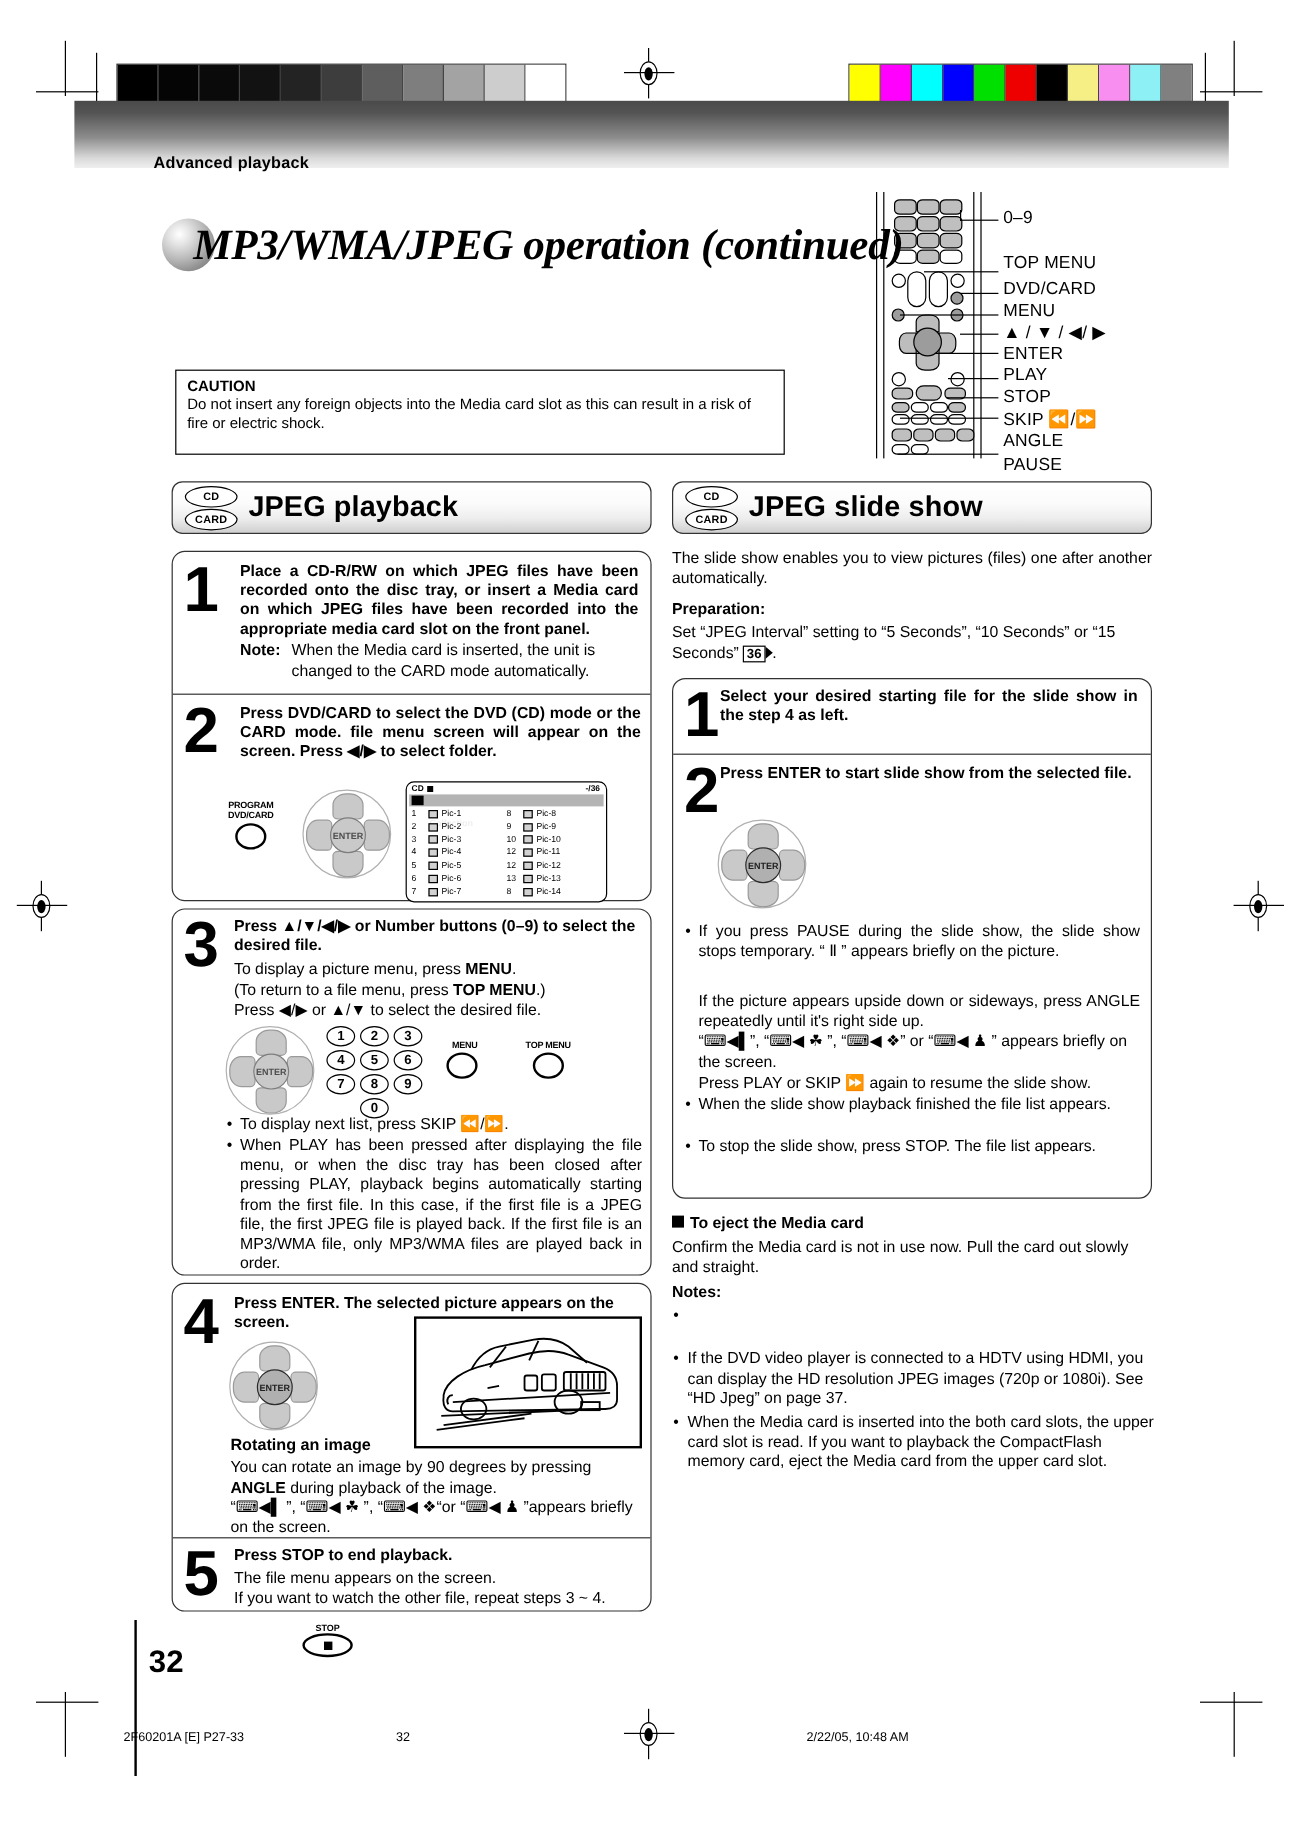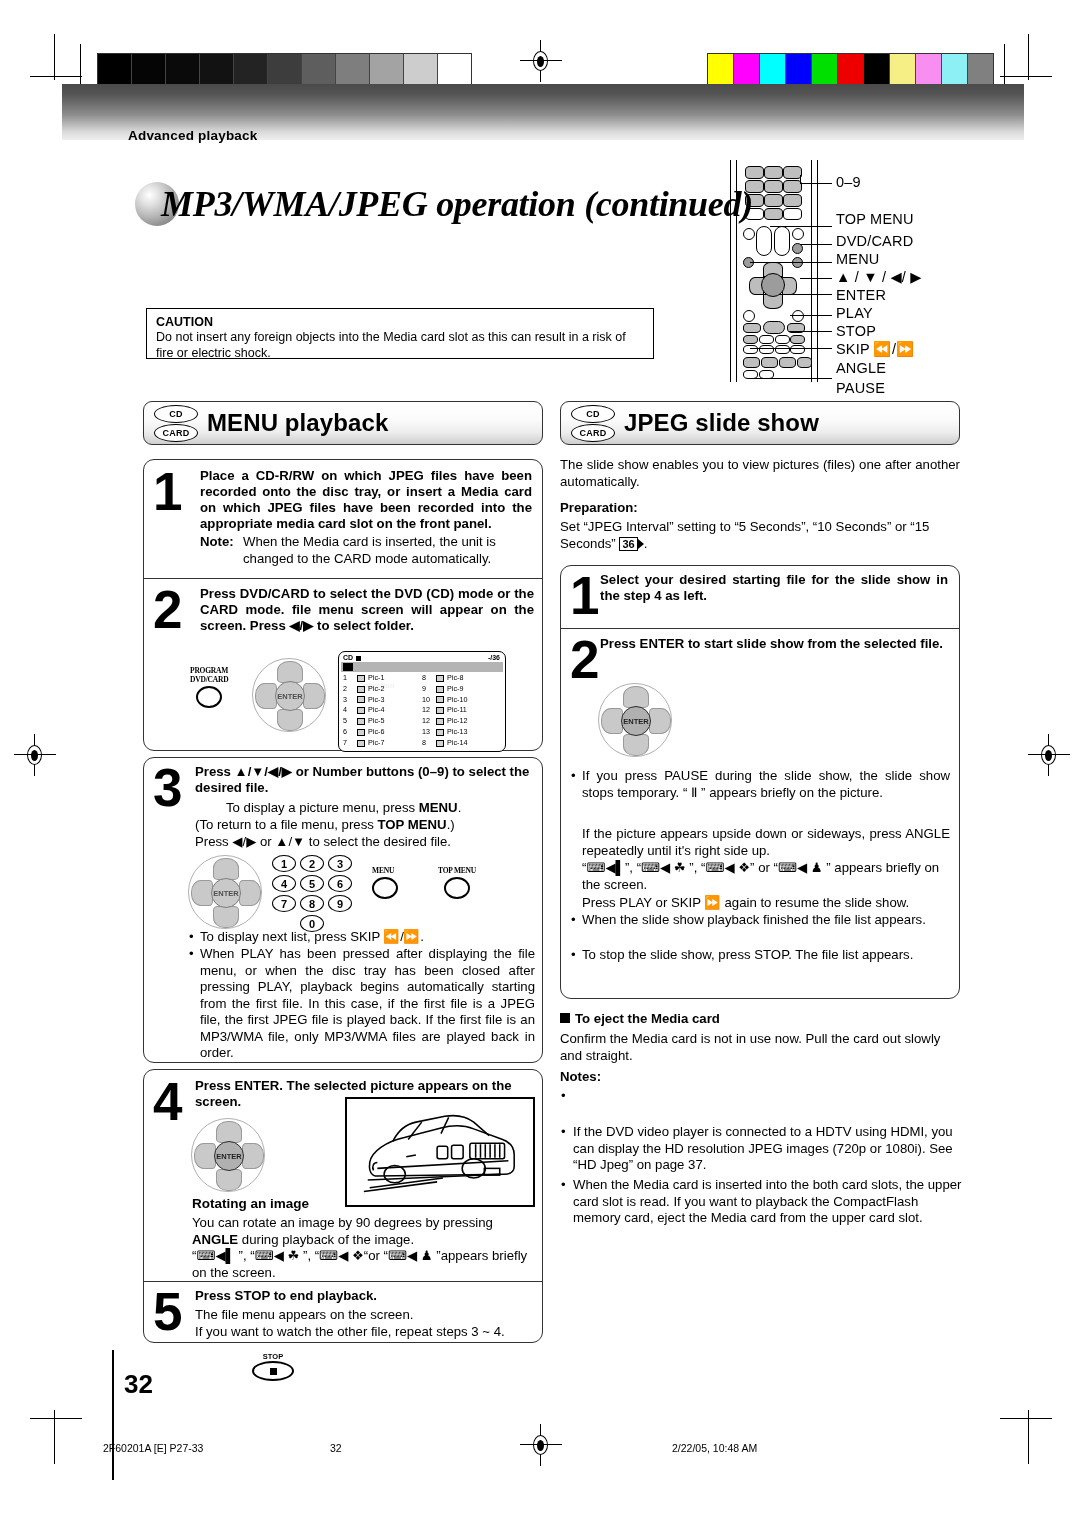--- a/index.html
+++ b/index.html
@@ -26,21 +26,21 @@
 
   
   .title-wrap{position:absolute;left:135px;top:182px;display:flex;align-items:center;}
   .ball{width:44px;height:44px;border-radius:50%;
         background:radial-gradient(circle at 33% 30%,#ffffff 0%,#e2e2e2 22%,#b4b4b4 52%,#8e8e8e 74%,#6f6f6f 100%);
         margin-right:-18px;}
   .title{font-family:"Liberation Serif",serif;font-style:italic;font-weight:bold;font-size:36px;letter-spacing:-.3px;
          position:relative;z-index:2;}
 
   
-  .caution{position:absolute;left:146px;top:308px;width:508px;height:51px;border:1.6px solid #000;padding:6px 9px;box-sizing:border-box;}
+  .caution{position:absolute;left:146px;top:308px;width:508px;height:71px;border:1.6px solid #000;padding:6px 9px;box-sizing:border-box;}
   .caution .h{font-size:12.5px;font-weight:bold;margin-bottom:1px;}
   .caution .t{font-size:12.5px;line-height:1.27;}
 
   
   .remote{position:absolute;left:728px;top:160px;width:90px;height:222px;}
   .rbody{position:absolute;left:8px;top:0;width:74px;height:222px;border-left:1.4px solid #000;border-right:1.4px solid #000;background:#fff;}
   .rbody:before{content:"";position:absolute;left:-7px;top:0;width:1.2px;height:222px;background:#000;}
   .rbody:after{content:"";position:absolute;right:-7px;top:0;width:1.2px;height:222px;background:#000;}
   .key{position:absolute;background:#bfbfbf;border:1.1px solid #000;border-radius:5px/4px;}
   .keyw{position:absolute;background:#fff;border:1.1px solid #000;border-radius:5px/4px;}
@@ -89,21 +89,21 @@
   .bigpad .ring{position:absolute;inset:0;border:1.5px solid #b0b0b0;border-radius:50%;}
   .bigpad .arm{position:absolute;background:#c9c9c9;border:1.3px solid #9a9a9a;}
   .bigpad .hub{position:absolute;left:23px;top:23px;width:28px;height:28px;border-radius:50%;border:1.5px solid #7d7d7d;
                background:#c9c9c9;display:flex;align-items:center;justify-content:center;font-size:7.5px;font-weight:bold;color:#4e4e4e;}
   .bigpad .hub.dark{background:#b0b0b0;border-color:#2b2b2b;color:#1f1f1f;}
 
   
   .keypad{position:absolute;}
   .numkey{position:absolute;width:24px;height:17px;border:1.5px solid #000;border-radius:50%;background:#fff;
           display:flex;align-items:center;justify-content:center;font-size:11px;font-weight:bold;box-sizing:border-box;}
-  .rbtn{position:absolute;text-align:left;font-family:Liberation Serif, serif;}
+  .rbtn{position:absolute;text-align:right;}
   .rbtn .cap{font-size:7.5px;font-weight:bold;letter-spacing:-.2px;white-space:nowrap;}
   .rbtn .knob{width:26px;height:22px;border:2.4px solid #000;border-radius:50%;margin:2px auto 0;background:#fff;box-sizing:border-box;}
   .stopbtn{position:absolute;text-align:center;}
   .stopbtn .cap{font-size:7.5px;font-weight:bold;}
   .stopbtn .pill{width:42px;height:20px;border:2.2px solid #000;border-radius:50%;background:#fff;display:flex;align-items:center;justify-content:center;box-sizing:border-box;}
   .stopbtn .pill i{width:7px;height:7px;background:#000;display:block;}
 
   
   .picframe{position:absolute;border:2px solid #000;background:#fff;box-sizing:border-box;}
 
@@ -258,21 +258,21 @@
   <div class="rlabel" style="left:836px;top:323px;">STOP</div>
   <div class="rlabel" style="left:836px;top:341px;">SKIP ⏪/⏩</div>
   <div class="rlabel" style="left:836px;top:360px;">ANGLE</div>
   <div class="rlabel" style="left:836px;top:380px;">PAUSE</div>
 
   <div class="sec" style="left:143px;top:401px;width:400px;">
     <div class="badges">
       <div class="bdg">CD</div>
       <div class="bdg">CARD</div>
     </div>
-    <div class="stit">MENU playback</div>
+    <div class="stit">JPEG playback</div>
   </div>
 
   <div class="stepbox" style="left:143px;top:459px;width:400px;height:292px;"></div>
   <div class="hr" style="left:144px;top:578px;width:398px;"></div>
 
   <div class="num" style="left:153px;top:470px;">1</div>
   <div class="btxt jtxt" style="left:200px;top:468px;width:332px;">Place a CD-R/RW on which JPEG files have been recorded onto the disc tray, or insert a Media card on which JPEG files have been recorded into the appropriate media card slot on the front panel.</div>
   <div class="ntxt" style="left:200px;top:534px;font-weight:bold;">Note:</div>
   <div class="ntxt" style="left:243px;top:534px;width:289px;">When the Media card is inserted, the unit is changed to the CARD mode automatically.</div>
 
@@ -378,21 +378,21 @@
             <span>Pic-14</span>
           </div>
         </div>
     </div>
     <div class="osd-bot">◀▶▲▼/0-9/Enter/Play Mode/Menu</div>
   </div>
 
   <div class="stepbox" style="left:143px;top:757px;width:400px;height:306px;"></div>
   <div class="num" style="left:153px;top:766px;">3</div>
   <div class="btxt" style="left:195px;top:764px;width:340px;">Press ▲/▼/◀/▶ or Number buttons (0–9) to select the desired file.</div>
-  <div class="ntxt" style="left:195px;top:800px;width:340px;margin-left:31px;">
+  <div class="ntxt" style="left:195px;top:800px;width:340px;">
     <span>To display a picture menu, press </span><b class="inl">MENU</b><span>.</span>
   </div>
   <div class="ntxt" style="left:195px;top:817px;width:340px;">
     <span>(To return to a file menu, press </span><b class="inl">TOP MENU</b><span>.)</span>
   </div>
   <div class="ntxt" style="left:195px;top:834px;width:340px;">Press ◀/▶ or ▲/▼ to select the desired file.</div>
 
   <div class="bigpad" style="left:188px;top:855px;">
     <div class="ring"></div>
     <div class="arm" style="left:25px;top:3px;width:24px;height:20px;border-radius:45% 45% 18% 18%;"></div>

